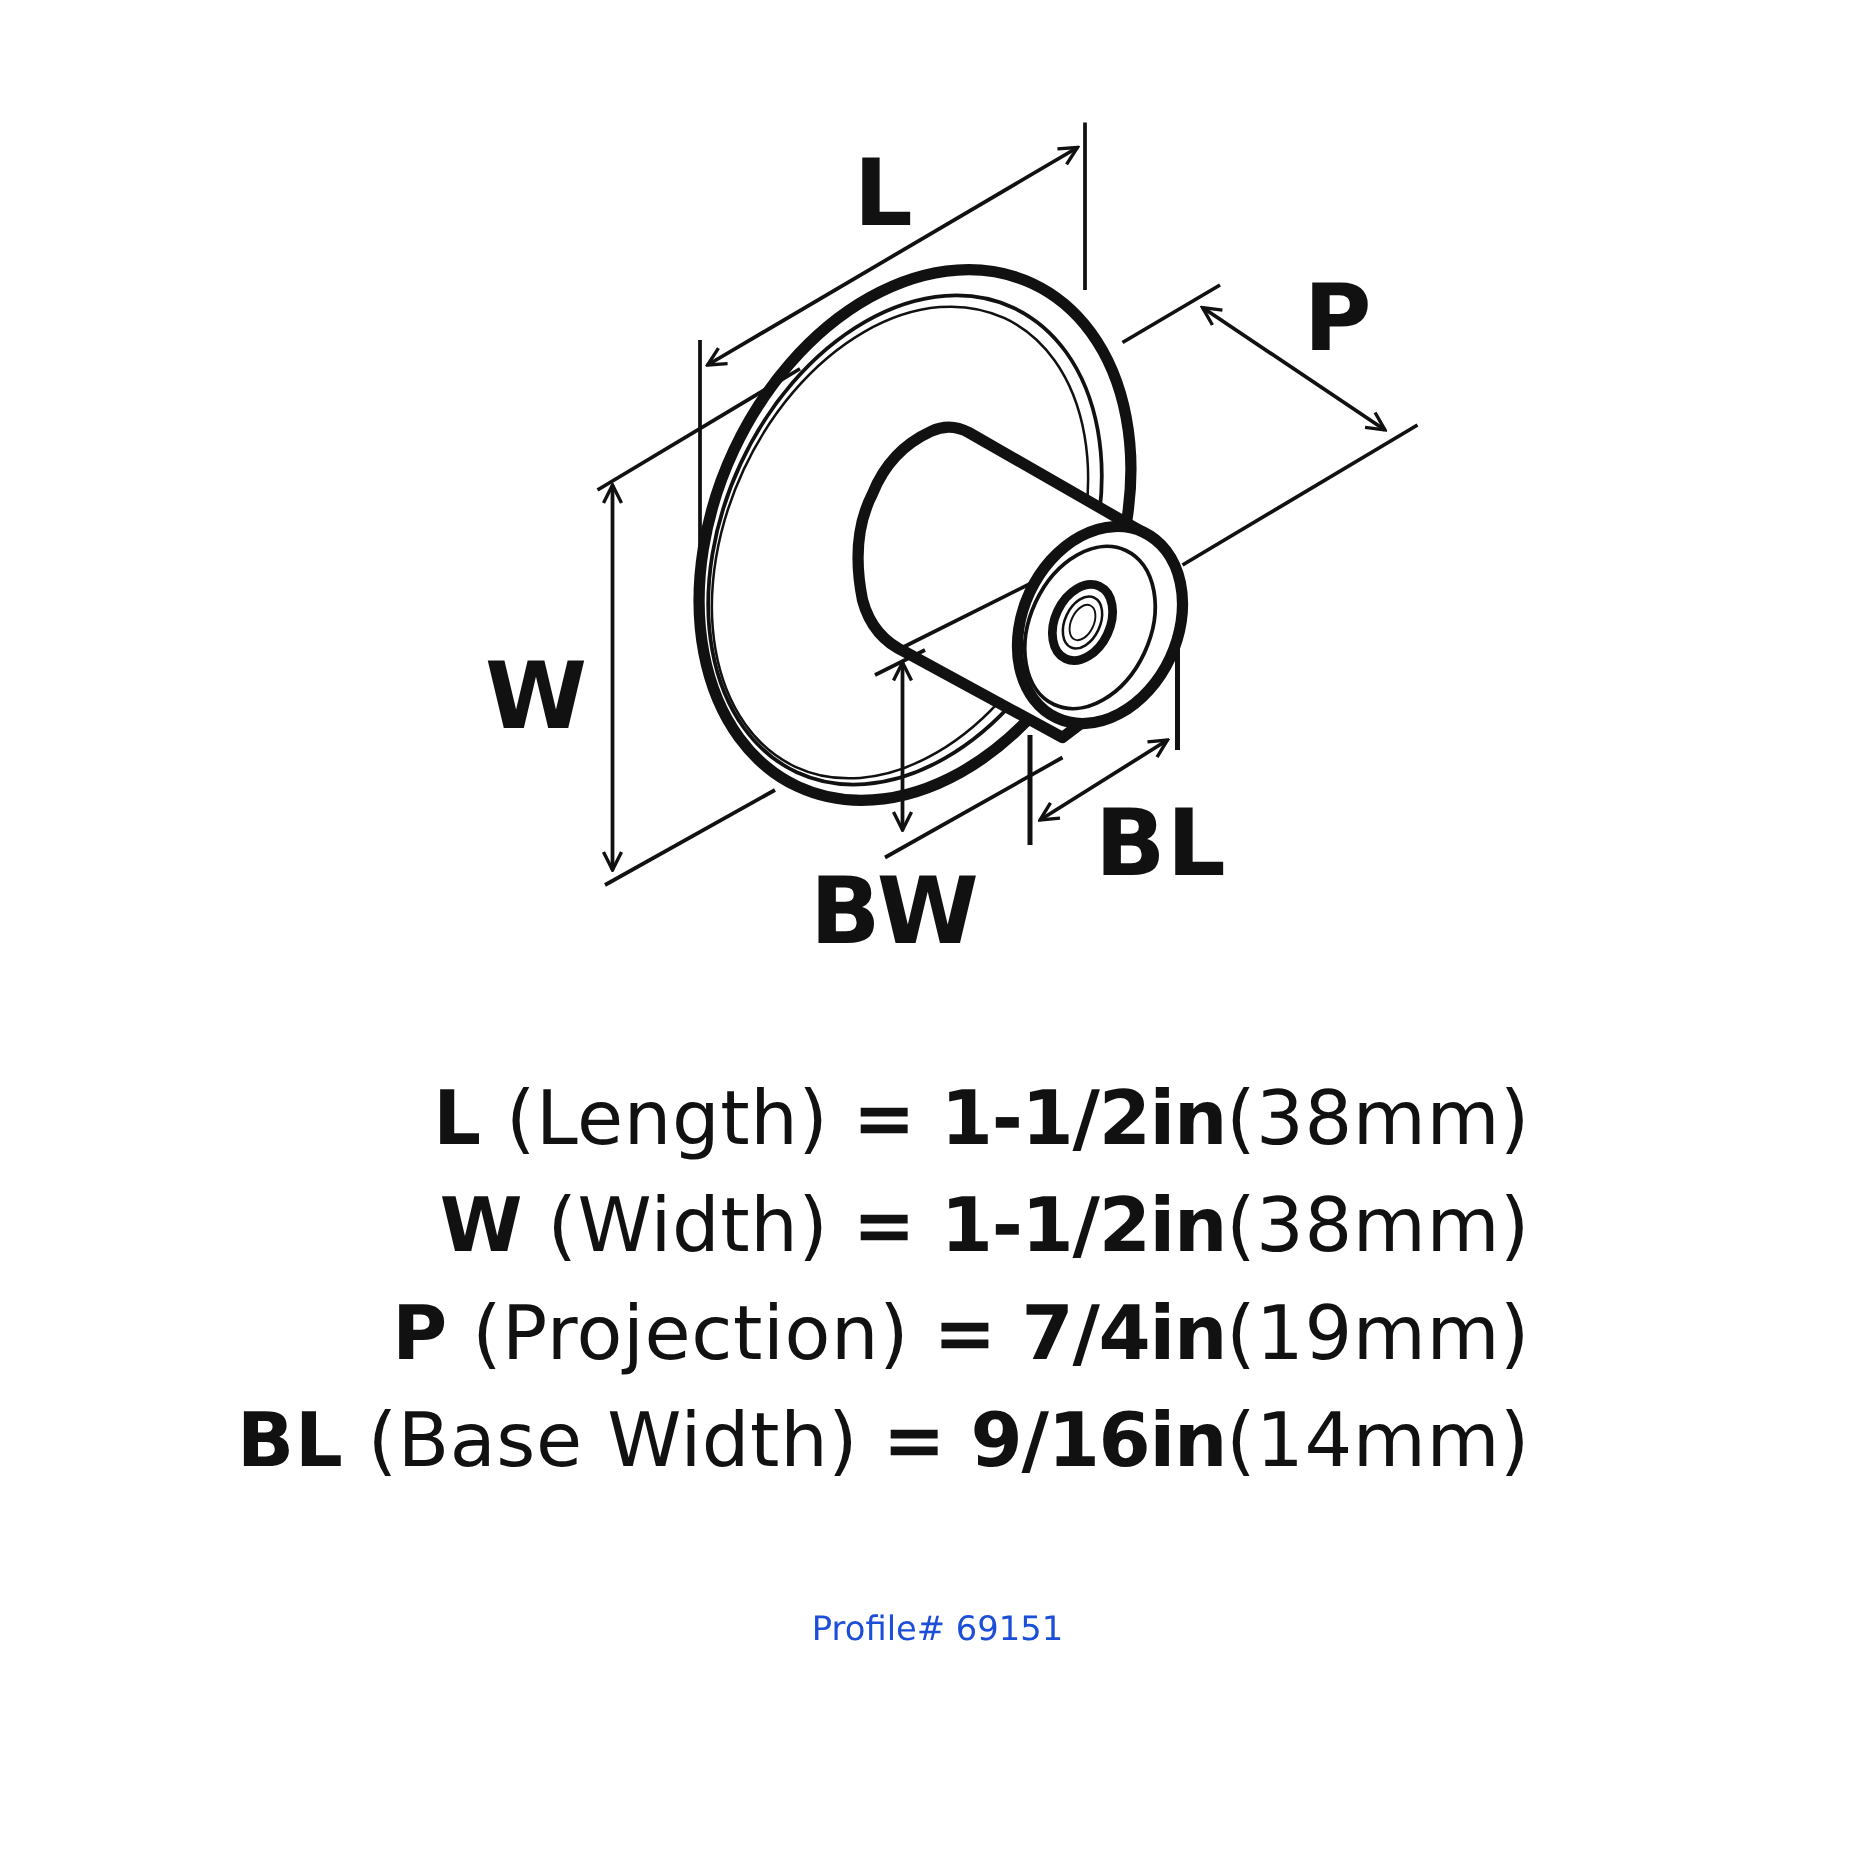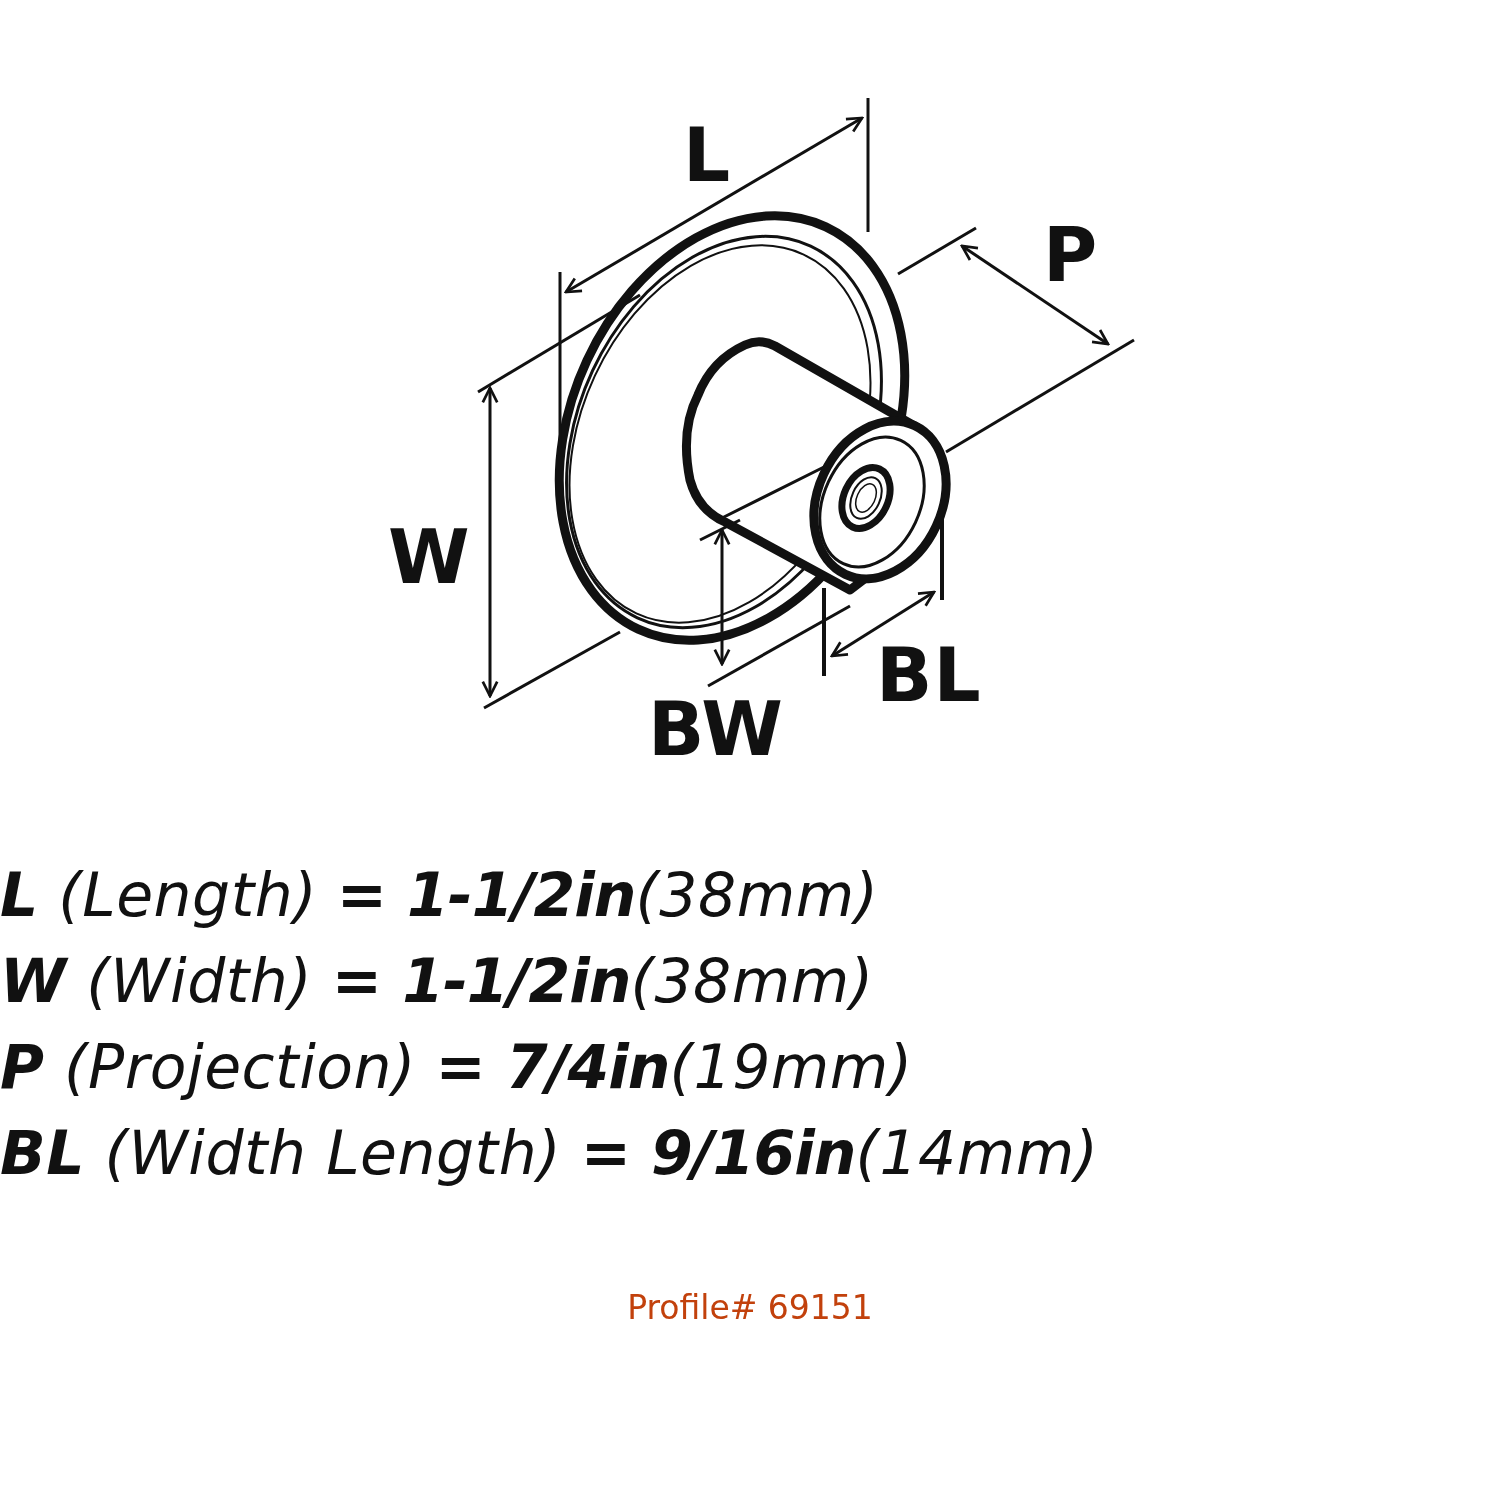--- a/index.html
+++ b/index.html
@@ -1,26 +1,26 @@
 <!DOCTYPE html>
 <html><head>
 <meta charset="utf-8">
 <style>
   html, body { margin: 0; padding: 0; background: #ffffff; }
   body { width: 1500px; height: 1500px; position: relative; overflow: hidden; font-family: "Liberation Sans", "DejaVu Sans", sans-serif; color: #111111; }
   #drawing { position: absolute; left: 0; top: 0; width: 1500px; height: 800px; }
   .dim-label { position: absolute; font-family: "DejaVu Sans", "Liberation Sans", sans-serif; font-weight: bold; font-size: 74px; line-height: 1; color: #111111; letter-spacing: 1px; }
-  #specs { position: absolute; left: 0; top: 852px; width: 1224px; text-align: left; font-style: italic; }
+  #specs { position: absolute; left: 0; top: 852px; width: 1224px; text-align: right; }
   .spec-line { height: 86px; line-height: 86px; font-size: 60px; white-space: nowrap; font-family: "DejaVu Sans", "Liberation Sans", sans-serif; letter-spacing: 0.5px; }
   .spec-line .abbr { font-weight: bold; }
   .spec-line .name { font-weight: normal; }
   .spec-line .eq { font-weight: bold; }
   .spec-line .imp { font-weight: bold; letter-spacing: -1px; }
   .spec-line .met { font-weight: normal; }
-  #profile { position: absolute; left: 0; top: 1288px; width: 1500px; text-align: center; font-size: 33px; color: #c2410c; font-family: "DejaVu Sans", "Liberation Sans", sans-serif; }
+  #profile { position: absolute; left: 0; top: 1288px; width: 1500px; text-align: center; font-size: 27px; color: #1d4ed8; font-family: "DejaVu Sans", "Liberation Sans", sans-serif; }
 </style>
 </head>
 <body>
 
 <svg id="drawing" width="1500" height="800" viewBox="0 0 1500 800" xmlns="http://www.w3.org/2000/svg">
   <defs>
     <marker id="arrow" viewBox="0 0 20 20" refX="18" refY="10" markerWidth="18" markerHeight="18" orient="auto-start-reverse" markerUnits="userSpaceOnUse">
       <path d="M2,2 L18,10 L2,18" fill="none" stroke="#111" stroke-width="3"></path>
     </marker>
   </defs>
@@ -95,19 +95,19 @@
     <span class="imp">1-1/2in</span><span class="met">(38mm)</span>
   </div>
   <div class="spec-line">
     <span class="abbr">P</span>
     <span class="name">(Projection)</span>
     <span class="eq">=</span>
     <span class="imp">7/4in</span><span class="met">(19mm)</span>
   </div>
   <div class="spec-line">
     <span class="abbr">BL</span>
-    <span class="name">(Width Length)</span>
+    <span class="name">(Base Width)</span>
     <span class="eq">=</span>
     <span class="imp">9/16in</span><span class="met">(14mm)</span>
   </div>
 </div>
 
 <div id="profile">Profile# 69151</div>
 
 </body></html>

